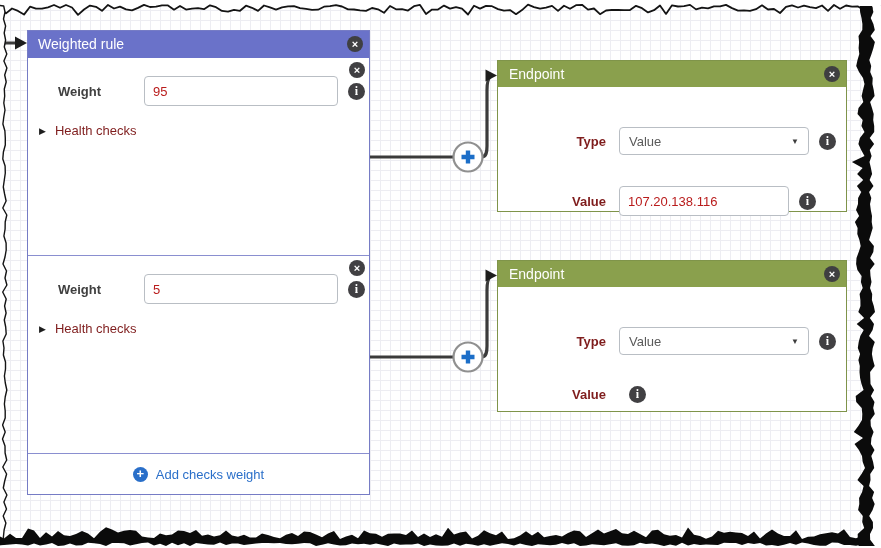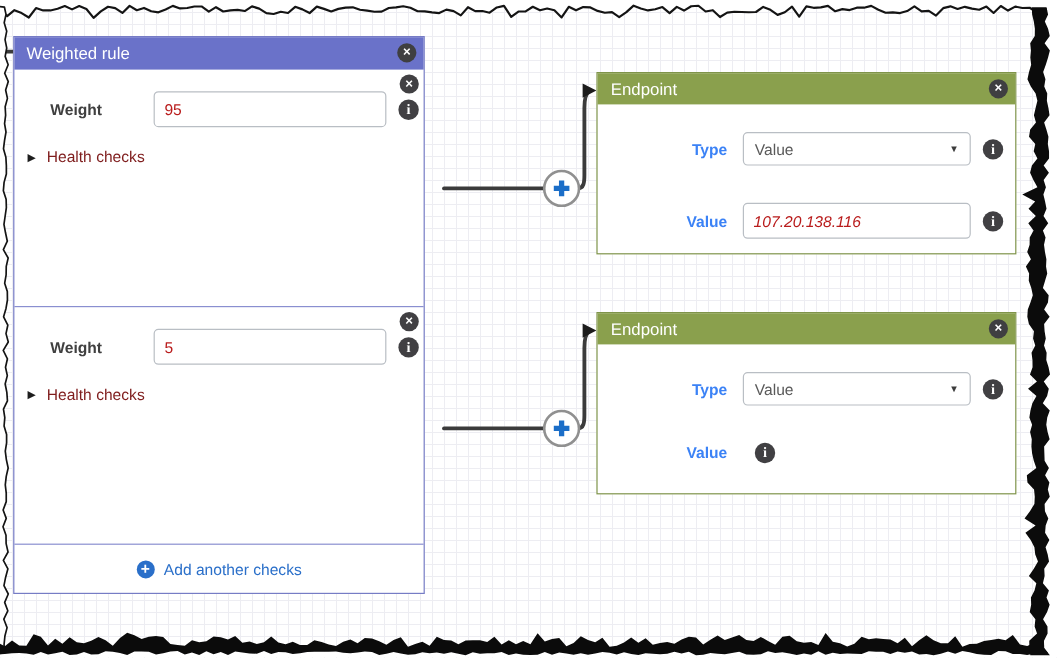--- a/index.html
+++ b/index.html
@@ -5,21 +5,21 @@
   html,body{margin:0;padding:0;}
   body{
     width:881px;height:548px;position:relative;overflow:hidden;
     font-family:"Liberation Sans",sans-serif;
     background:
       linear-gradient(#ededf2 1px, transparent 1px) 0 0 / 10px 10px,
       linear-gradient(90deg,#ededf2 1px, transparent 1px) 0 0 / 10px 10px,
       #ffffff;
   }
   .panel{position:absolute;background:#fff;box-sizing:border-box;z-index:2;}
-  #weighted-panel{left:11px;top:30px;width:343px;height:465px;border:1px solid #767cc5;display:flex;flex-direction:column;}
+  #weighted-panel{left:27px;top:30px;width:343px;height:465px;border:1px solid #767cc5;display:flex;flex-direction:column;}
   .rule-header{height:27px;background:#6a72c9;color:#fff;font-size:14px;line-height:27px;padding-left:10px;position:relative;flex:0 0 27px;}
   .ep-header{height:26px;background:#8aa04d;color:#fff;font-size:14px;line-height:26px;padding-left:11px;position:relative;flex:0 0 26px;}
   .close-btn{
     position:absolute;top:5px;right:6px;width:16px;height:16px;border-radius:50%;
     background:#3f3f41;color:#fff;font-size:11px;font-weight:bold;line-height:16px;
     text-align:center;cursor:pointer;
   }
   .weight-section{position:relative;flex:0 0 197px;border-bottom:1px solid #8a8fd0;}
   .weight-section .close-btn{top:4px;right:4px;background:#414043;}
   .field-row{display:flex;align-items:center;margin-top:18px;position:relative;}
@@ -35,34 +35,34 @@
   }
   .hc-row{margin-top:17px;padding-left:11px;display:flex;align-items:center;cursor:pointer;}
   .tri-icon{font-size:9px;color:#1d1d1d;margin-right:9px;}
   .hc-label{font-size:13px;color:#7f1d1d;}
   .rule-footer{flex:1 1 auto;display:flex;align-items:center;justify-content:center;cursor:pointer;}
   .plus-circle{
     width:15px;height:15px;border-radius:50%;background:#2a6fc9;color:#fff;font-size:13px;
     font-weight:bold;line-height:14px;text-align:center;margin-right:8px;flex:0 0 15px;
   }
   .add-label{font-size:13px;color:#2a6fc9;}
-  .endpoint-panel{left:497px;width:350px;height:152px;border:1px solid #7f944a;display:flex;flex-direction:column;}
+  .endpoint-panel{left:497px;width:350px;height:152px;border:1px solid #7f944a;display:flex;flex-direction:column;gap:17px;}
   #endpoint-1{top:60px;}
   #endpoint-2{top:260px;}
   .ep-body{flex:1;}
   .ep-row{display:flex;align-items:center;margin-top:23px;}
   .ep-row + .ep-row{margin-top:31px;}
-  .ep-label{flex:0 0 108px;text-align:right;font-weight:bold;font-size:13px;color:#3b82f6;margin-right:13px;}
+  .ep-label{flex:0 0 108px;text-align:right;font-weight:bold;font-size:13px;color:#7f1d1d;margin-right:13px;}
   .select-box{
     box-sizing:border-box;width:190px;height:28px;border:1px solid #b9bec4;border-radius:4px;
     display:flex;align-items:center;padding:0 9px;background:#fff;cursor:pointer;
   }
   .select-value{flex:1;font-size:13px;color:#5a5a5a;}
   .caret{font-size:8px;color:#3c3c3c;}
-  .ep-input{width:190px;font-style:italic;}
+  .ep-input{width:170px;}
   svg.overlay{position:absolute;left:0;top:0;z-index:1;pointer-events:none;}
   svg#torn{z-index:10;}
 </style>
 </head>
 <body>
 
 <svg class="overlay" width="881" height="548">
   <g stroke="#3b3b3b" stroke-width="3.2" fill="none" stroke-linecap="round">
     <path d="M4,43 H17"></path>
     <path d="M370,157 H453.5"></path>
@@ -112,21 +112,21 @@
       <span class="info-btn">i</span>
     </div>
     <div class="hc-row">
       <span class="tri-icon">▶</span>
       <span class="hc-label">Health checks</span>
     </div>
   </div>
 
   <div class="rule-footer">
     <span class="plus-circle">+</span>
-    <span class="add-label">Add another checks</span>
+    <span class="add-label">Add checks weight</span>
   </div>
 </div>
 
 <div class="panel endpoint-panel" id="endpoint-1">
   <div class="ep-header">
     <span>Endpoint</span>
     <span class="close-btn">×</span>
   </div>
   <div class="ep-body">
     <div class="ep-row">

